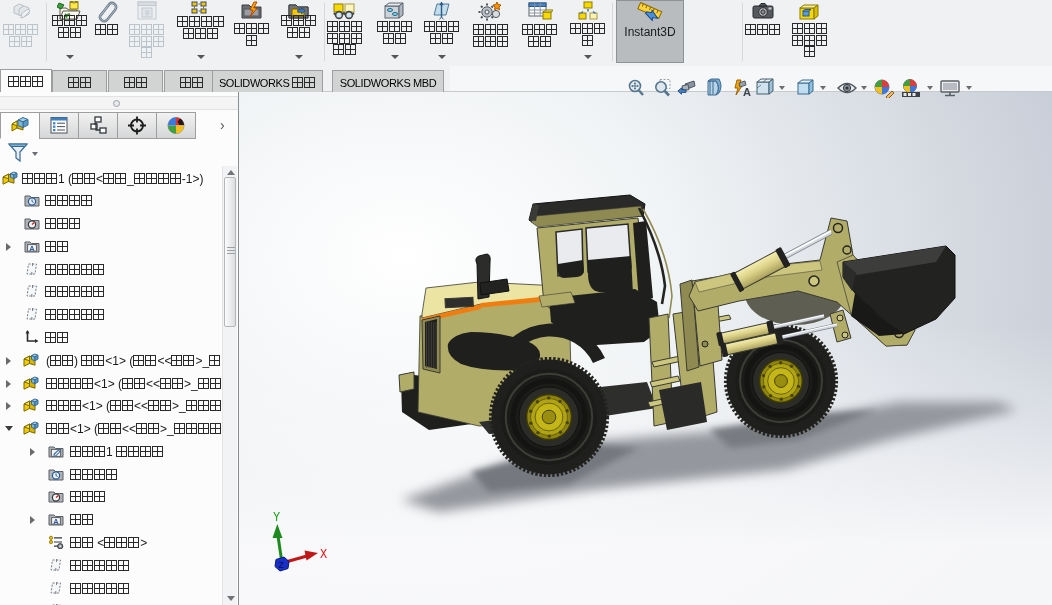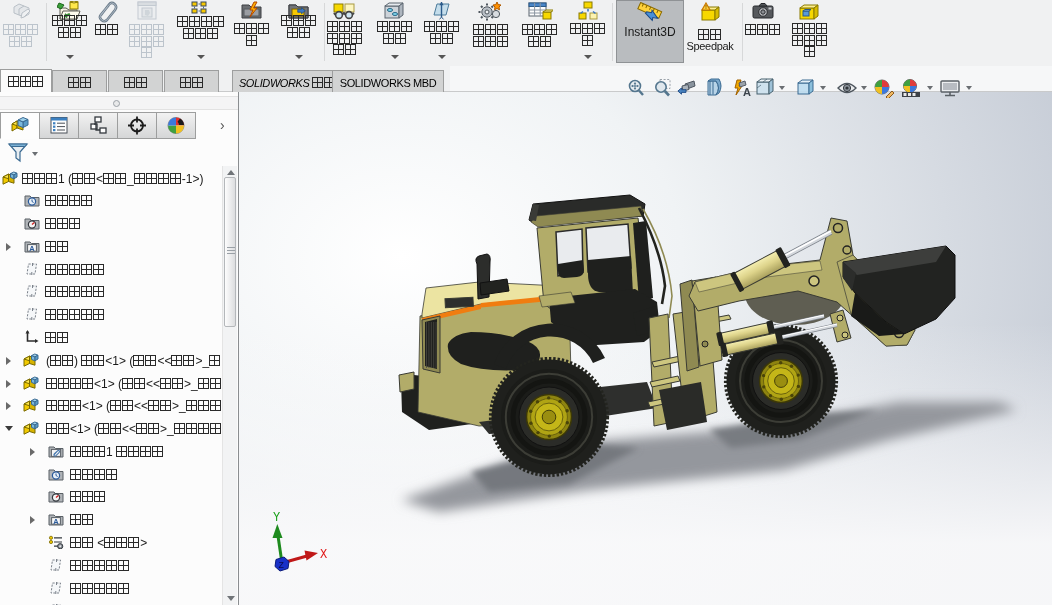--- a/index.html
+++ b/index.html
@@ -206,31 +206,20 @@
       <div style="position:absolute;left:0;right:0;top:1px;text-align:center;"><svg width="22" height="20" viewBox="0 0 22 20">
           <rect x="7" y="1" width="8" height="6" fill="#f7d800" stroke="#8a7a00"></rect>
           <rect x="2" y="12" width="7" height="6" fill="#f7d800" stroke="#8a7a00"></rect>
           <rect x="13" y="12" width="7" height="6" fill="#fdf3b0" stroke="#a89a40"></rect>
           <path d="M6 10.5 l-2.5 2 M16 10.5 l2.5 2 M11 8 v2.5" stroke="#3b78c4" stroke-width="1.6"></path>
         </svg></div>
       <div class="rl" style="top:23px;color:#1a1a1a"><i class="g"></i><i class="g"></i><i class="g"></i></div>
       <div class="rl" style="top:34.5px;color:#1a1a1a"><i class="g"></i></div>
       <div class="dd" style="top:55px;"></div>
     </div>
-    <div class="ri" style="left:680px;width:60px;">
-      <div style="position:absolute;left:0;right:0;top:2px;text-align:center;"><svg width="26" height="22" viewBox="0 0 26 22">
-          <rect x="5" y="8" width="13" height="10" fill="#f7d800" stroke="#8a7a00"></rect>
-          <path d="M5 8 l4 -3 13 0 -4 3z" fill="#fcee90" stroke="#8a7a00"></path>
-          <path d="M18 18 l4 -3 0 -10 -4 3z" fill="#d8bc00" stroke="#8a7a00"></path>
-          <path d="M9 1 l4 7 -8 0z" fill="#ffd23a" stroke="#c87800" stroke-width="1.2"></path>
-          <text x="9" y="7.4" font-size="6" font-weight="bold" text-anchor="middle" fill="#7a4a00" font-family="Liberation Sans,sans-serif">!</text>
-        </svg></div>
-      <div class="rl" style="top:29px;color:#1a1a1a"><i class="g"></i><i class="g"></i></div>
-      <div class="rl" style="top:40.5px;color:#1a1a1a"><span style="font-size:11px;letter-spacing:-0.3px">Speedpak</span></div>
-    </div>
     <div class="ri" style="left:733px;width:60px;">
       <div style="position:absolute;left:0;right:0;top:1px;text-align:center;"><svg width="24" height="20" viewBox="0 0 24 20">
           <rect x="2" y="5" width="20" height="12" rx="1.5" fill="#55585c" stroke="#26282c"></rect>
           <path d="M8 5 l2 -2.5 4 0 2 2.5z" fill="#55585c" stroke="#26282c"></path>
           <circle cx="12" cy="11" r="4.2" fill="#caccd0" stroke="#26282c"></circle>
           <circle cx="12" cy="11" r="2.2" fill="#8a8d92" stroke="#26282c"></circle>
           <rect x="17.5" y="6.5" width="3" height="2" fill="#caccd0"></rect>
         </svg></div>
       <div class="rl" style="top:24px;color:#1a1a1a"><i class="g"></i><i class="g"></i><i class="g"></i></div>
     </div>
@@ -254,21 +243,21 @@
         <path d="M10 12 l8 6 0 -3 5 0 -7 -7 0 2.5 -5 0z" fill="#4a90d8" stroke="#1d4a86" transform="rotate(10 15 14)"></path>
       </svg></div>
  <div style="position:absolute;left:616px;top:25px;width:68px;text-align:center;font-size:12px;color:#1a1a1a;">Instant3D</div>
 </div>
 <div id="tabrow">
     <div style="position:absolute;left:450px;top:0;right:0;bottom:0;background:#f6f7f8;"></div>
     <div class="tab on" style="left:0px;width:52px;"><i class="g"></i><i class="g"></i><i class="g"></i></div>
     <div class="tab" style="left:52px;width:55px;"><i class="g"></i><i class="g"></i></div>
     <div class="tab" style="left:108px;width:55px;"><i class="g"></i><i class="g"></i></div>
     <div class="tab" style="left:164px;width:55px;"><i class="g"></i><i class="g"></i></div>
-    <div class="tab" style="left:232px;width:111px;font-style:italic;"><span class="t">SOLIDWORKS </span><i class="g"></i><i class="g"></i></div>
+    <div class="tab" style="left:212px;width:111px;"><span class="t">SOLIDWORKS </span><i class="g"></i><i class="g"></i></div>
     <div class="tab" style="left:332px;width:112px;"><span class="t">SOLIDWORKS MBD</span></div>
   </div>
 <div id="main">
  <div id="viewport">
   <svg width="813" height="513" viewBox="0 0 813 513" style="position:absolute;left:0;top:0;">
         <defs>
           <filter id="b1" x="-30%" y="-30%" width="160%" height="160%">
             <feGaussianBlur stdDeviation="6"></feGaussianBlur>
           </filter>
           <filter id="b2" x="-30%" y="-30%" width="160%" height="160%">

